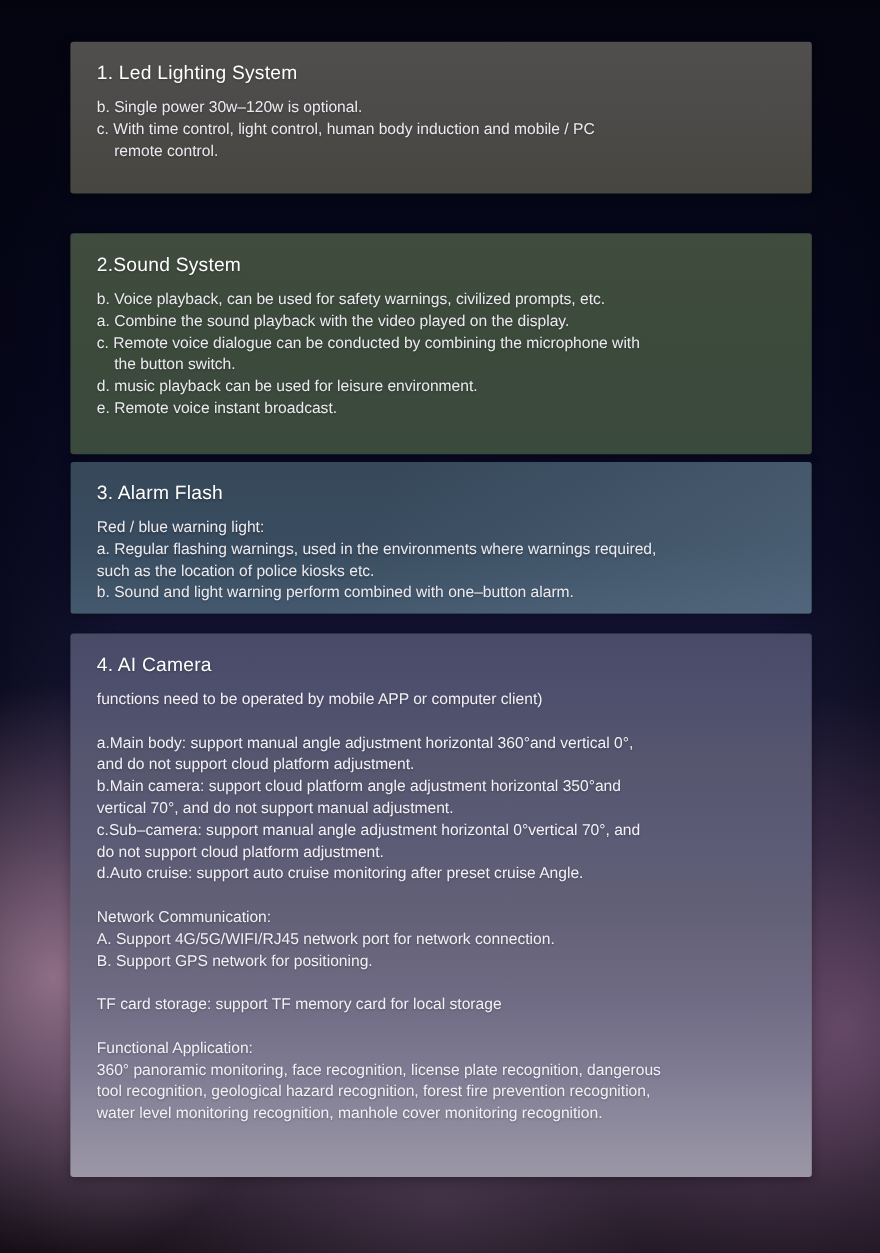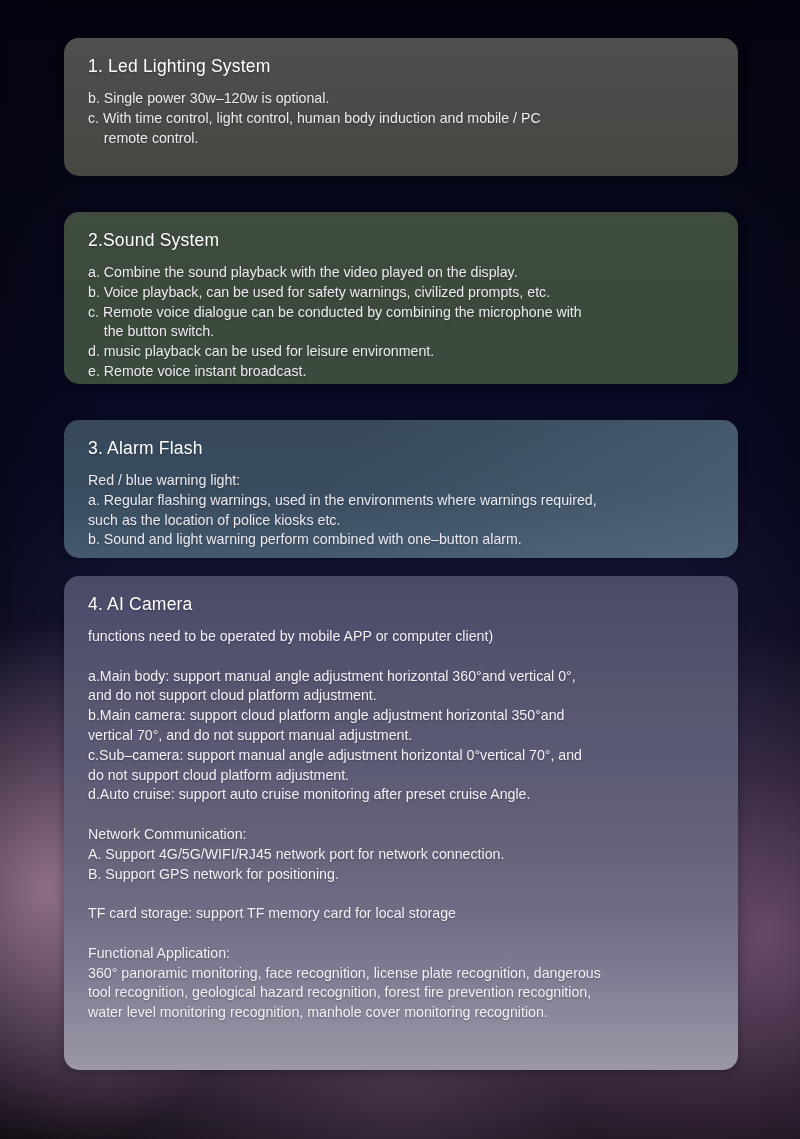--- a/index.html
+++ b/index.html
@@ -54,21 +54,21 @@
     position: absolute;
     left: 0;
     top: 0;
     width: 800px;
     height: 1139px;
   }
   .panel {
     position: absolute;
     left: 64px;
     width: 674px;
-    border-radius: 15px;
+    border-radius: 3px;
     box-sizing: border-box;
     padding: 18px 24px 4px 24px;
     color: #f2f2f4;
     box-shadow: 0 2px 10px rgba(0,0,0,0.30);
     overflow: hidden;
   }
   .panel-title {
     font-size: 17.5px;
     font-weight: 400;
     letter-spacing: 0.2px;
@@ -87,21 +87,21 @@
 
   
   #panel-led {
     top: 38px;
     height: 138px;
     background: linear-gradient(to bottom, #504f4d 0%, #4b4a48 55%, #47463f 100%);
   }
   
   #panel-sound {
     top: 212px;
-    height: 172px;
+    height: 201px;
     background: linear-gradient(to bottom, #3f4c3e 0%, #3c4a3c 50%, #3a4a3c 100%);
   }
   
   #panel-alarm {
     top: 420px;
     height: 138px;
     background:
       linear-gradient(115deg, rgba(48,68,84,0.0) 40%, rgba(104,126,150,0.35) 100%),
       linear-gradient(to bottom, #36485a 0%, #3a4d60 55%, #44596e 100%);
   }
@@ -136,22 +136,22 @@
     <div class="panel-body">
       <div class="line">b. Single power 30w–120w is optional.</div>
       <div class="line">c. With time control, light control, human body induction and mobile / PC</div>
       <div class="line">    remote control.</div>
     </div>
   </section>
 
   <section class="panel" id="panel-sound">
     <h2 class="panel-title">2.Sound System</h2>
     <div class="panel-body">
+      <div class="line">b. Voice playback, can be used for safety warnings, civilized prompts, etc.</div>
       <div class="line">a. Combine the sound playback with the video played on the display.</div>
-      <div class="line">b. Voice playback, can be used for safety warnings, civilized prompts, etc.</div>
       <div class="line">c. Remote voice dialogue can be conducted by combining the microphone with</div>
       <div class="line">    the button switch.</div>
       <div class="line">d. music playback can be used for leisure environment.</div>
       <div class="line">e. Remote voice instant broadcast.</div>
     </div>
   </section>
 
   <section class="panel" id="panel-alarm">
     <h2 class="panel-title">3. Alarm Flash</h2>
     <div class="panel-body">

